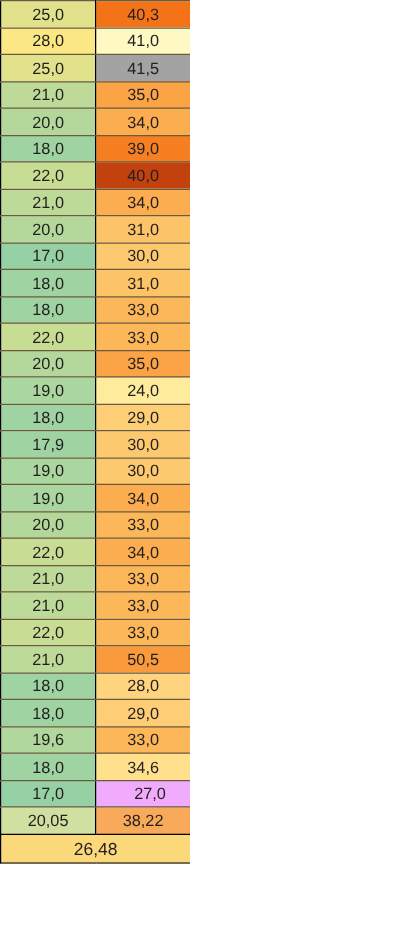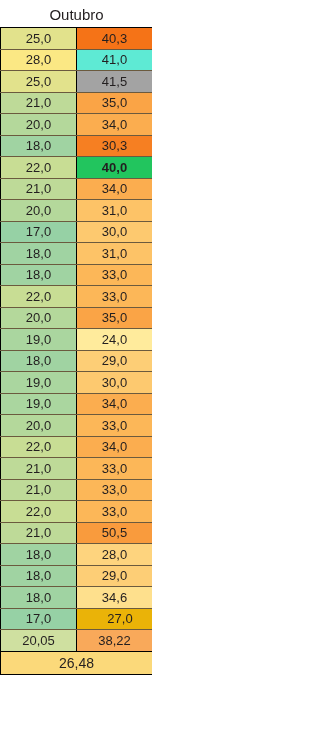--- a/index.html
+++ b/index.html
@@ -68,51 +68,48 @@
 </head>
 <body>
 
 <div id="sheet">
   <table>
     <colgroup>
         <col class="c-min">
         <col class="c-max">
       </colgroup>
     <tbody>
-      <tr class="title-row">
-        <td colspan="2">Outubro</td>
-      </tr>
 
     <tr class="data-row">
           <td style="background: rgb(226, 226, 140);">25,0</td>
           <td style="background: rgb(245, 115, 23);">40,3</td>
         </tr>
         <tr class="data-row">
           <td style="background: rgb(251, 232, 132);">28,0</td>
-          <td style="background: #5eead4;">41,0</td>
+          <td style="background: #fef9c3;">41,0</td>
         </tr>
         <tr class="data-row">
           <td style="background: rgb(226, 226, 140);">25,0</td>
           <td style="background: #a3a3a3;">41,5</td>
         </tr>
         <tr class="data-row">
           <td style="background: rgb(190, 218, 152);">21,0</td>
           <td style="background: rgb(250, 164, 70);">35,0</td>
         </tr>
         <tr class="data-row">
           <td style="background: rgb(180, 216, 155);">20,0</td>
           <td style="background: rgb(251, 173, 79);">34,0</td>
         </tr>
         <tr class="data-row">
           <td style="background: rgb(160, 211, 162);">18,0</td>
-          <td style="background: rgb(246, 127, 34);">30,3</td>
-        </tr>
-        <tr class="data-row">
-          <td style="background: rgb(200, 221, 148);">22,0</td>
-          <td style="background: #22c55e; font-weight: bold;">40,0</td>
+          <td style="background: rgb(246, 127, 34);">39,0</td>
+        </tr>
+        <tr class="data-row">
+          <td style="background: rgb(200, 221, 148);">22,0</td>
+          <td style="background: #c2410c;">40,0</td>
         </tr>
         <tr class="data-row">
           <td style="background: rgb(190, 218, 152);">21,0</td>
           <td style="background: rgb(251, 173, 79);">34,0</td>
         </tr>
         <tr class="data-row">
           <td style="background: rgb(180, 216, 155);">20,0</td>
           <td style="background: rgb(253, 195, 103);">31,0</td>
         </tr>
         <tr class="data-row">
@@ -137,20 +134,24 @@
         </tr>
         <tr class="data-row">
           <td style="background: rgb(170, 214, 159);">19,0</td>
           <td style="background: rgb(255, 235, 156);">24,0</td>
         </tr>
         <tr class="data-row">
           <td style="background: rgb(160, 211, 162);">18,0</td>
           <td style="background: rgb(253, 206, 118);">29,0</td>
         </tr>
         <tr class="data-row">
+          <td style="background: rgb(159, 211, 162);">17,9</td>
+          <td style="background: rgb(253, 201, 111);">30,0</td>
+        </tr>
+        <tr class="data-row">
           <td style="background: rgb(170, 214, 159);">19,0</td>
           <td style="background: rgb(253, 201, 111);">30,0</td>
         </tr>
         <tr class="data-row">
           <td style="background: rgb(170, 214, 159);">19,0</td>
           <td style="background: rgb(251, 173, 79);">34,0</td>
         </tr>
         <tr class="data-row">
           <td style="background: rgb(180, 216, 155);">20,0</td>
           <td style="background: rgb(252, 183, 88);">33,0</td>
@@ -177,26 +178,30 @@
         </tr>
         <tr class="data-row">
           <td style="background: rgb(160, 211, 162);">18,0</td>
           <td style="background: rgb(254, 212, 126);">28,0</td>
         </tr>
         <tr class="data-row">
           <td style="background: rgb(160, 211, 162);">18,0</td>
           <td style="background: rgb(253, 206, 118);">29,0</td>
         </tr>
         <tr class="data-row">
+          <td style="background: rgb(176, 215, 156);">19,6</td>
+          <td style="background: rgb(252, 183, 88);">33,0</td>
+        </tr>
+        <tr class="data-row">
           <td style="background: rgb(160, 211, 162);">18,0</td>
           <td style="background: rgb(254, 224, 141);">34,6</td>
         </tr>
         <tr class="data-row">
           <td style="background: rgb(150, 209, 165);">17,0</td>
-          <td style="background: #eab308; padding-left: 11px;">27,0</td>
+          <td style="background: #f0abfc; padding-left: 11px;">27,0</td>
         </tr>
         <tr class="avg-row">
           <td style="background: rgb(207, 224, 160); margin-top: 31px;">20,05</td>
           <td style="background: rgb(249, 169, 90);">38,22</td>
         </tr>
         <tr class="merged-row">
           <td colspan="2" style="background: rgb(251, 217, 122);">26,48</td>
         </tr>
       </tbody>
   </table>

